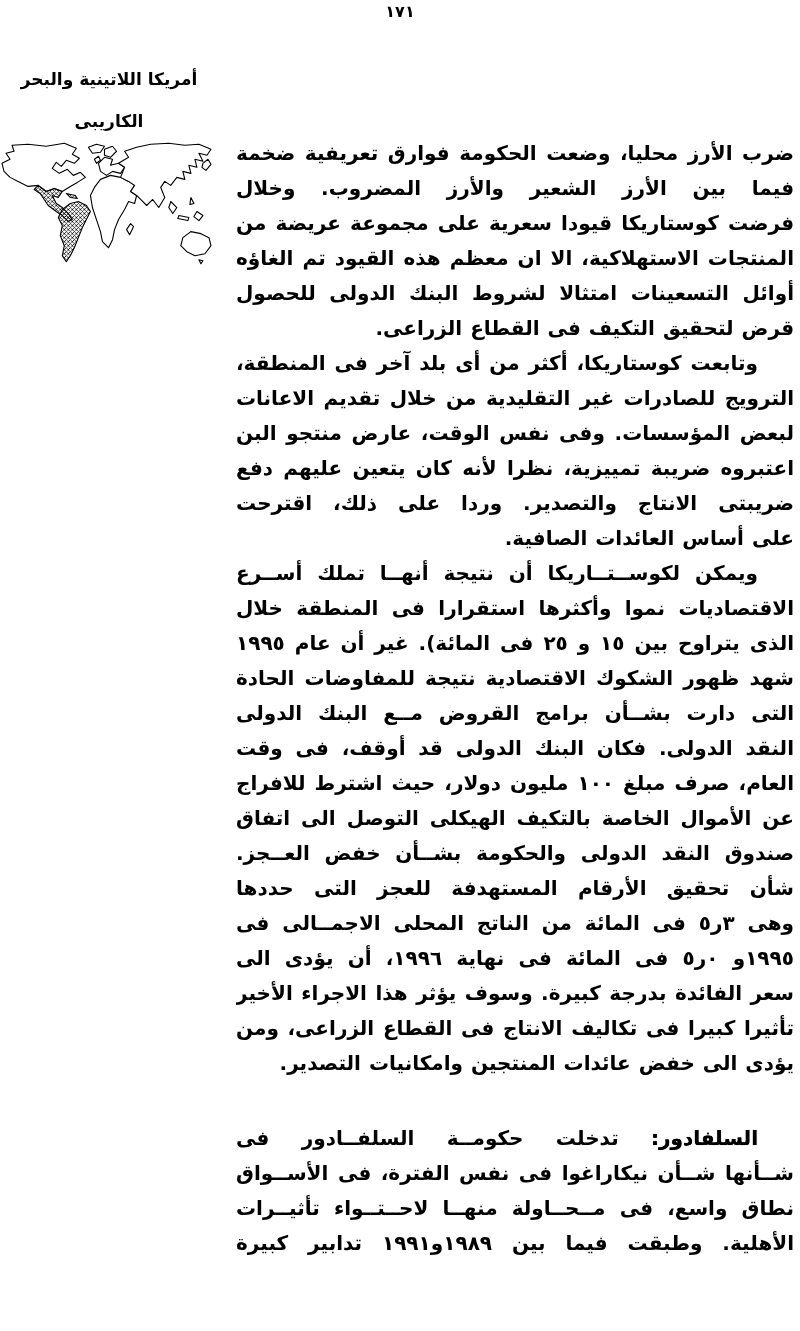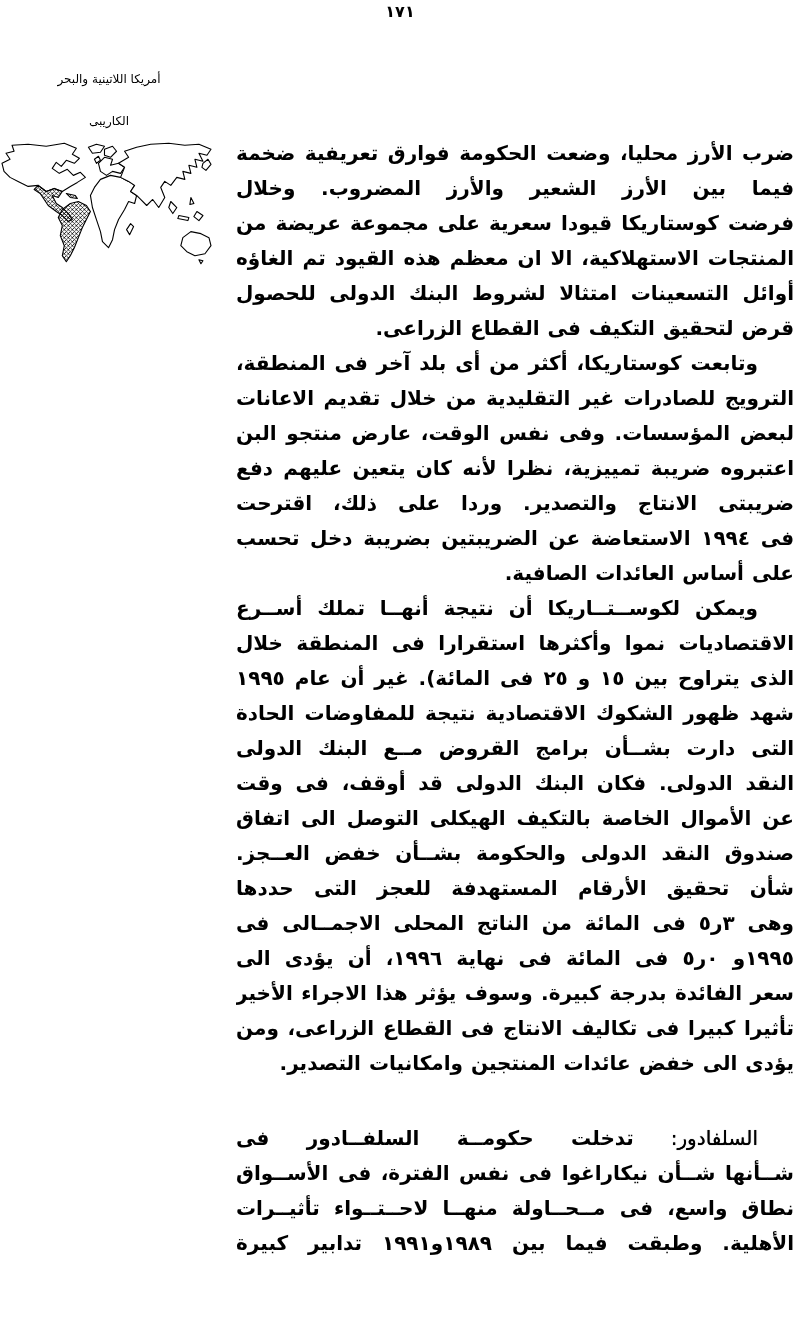--- a/index.html
+++ b/index.html
@@ -9,40 +9,40 @@
     font-family:"DejaVu Sans","Liberation Sans",sans-serif;
   }
   
   .page-number{
     position:absolute;top:2px;left:0;width:800px;text-align:center;
     font-size:16px;font-weight:bold;direction:rtl;
   }
   
   .region-label{
     position:absolute;top:58px;left:0;width:218px;text-align:center;
-    font-size:12px;font-weight:normal;direction:rtl;line-height:42px;
+    font-size:17px;font-weight:bold;direction:rtl;line-height:42px;
   }
   
   .map-wrap{position:absolute;top:141px;left:0;width:216px;height:126px;}
   .map-wrap svg{display:block;width:216px;height:126px;}
   
   .body-text{
     position:absolute;top:136px;left:236px;width:558px;height:1185px;
     direction:rtl;font-weight:bold;font-size:20px;overflow:hidden;
   }
   .para{margin:0;}
   .body-text .para:last-child{margin-top:40px;}
   .line{
     height:35px;line-height:35px;overflow:hidden;
     text-align:justify;text-align-last:justify;
     word-spacing:1px;
   }
   .line.last{text-align-last:right;}
   .line.indent{padding-right:36px;}
-  .lead{font-weight:normal;text-shadow:0 0 0.7px #000;}
+  .lead{font-weight:bold;text-shadow:0 0 0.7px #000;}
 </style>
 </head>
 <body>
 
 <div class="page-number">١٧١</div>
 
 <div class="region-label">
   <span>أمريكا اللاتينية والبحر</span><br>
   <span>الكاريبى</span>
 </div>
@@ -100,30 +100,30 @@
       <div class="line">المنتجات الاستهلاكية، الا ان معظم هذه القيود تم الغاؤه فى</div>
       <div class="line">أوائل التسعينات امتثالا لشروط البنك الدولى للحصول على</div>
       <div class="line last">قرض لتحقيق التكيف فى القطاع الزراعى.</div>
     </div>
     <div class="para">
       <div class="line indent">وتابعت كوستاريكا، أكثر من أى بلد آخر فى المنطقة،</div>
       <div class="line">الترويج للصادرات غير التقليدية من خلال تقديم الاعانات</div>
       <div class="line">لبعض المؤسسات. وفى نفس الوقت، عارض منتجو البن ما</div>
       <div class="line">اعتبروه ضريبة تمييزية، نظرا لأنه كان يتعين عليهم دفع</div>
       <div class="line">ضريبتى الانتاج والتصدير. وردا على ذلك، اقترحت الحكومة</div>
-      <div class="line">فى ١٩٩٤ الاستعاضة عن الضريبتين بضريبة دخل تحسب</div>
       <div class="line last">على أساس العائدات الصافية.</div>
     </div>
     <div class="para">
       <div class="line indent">ويمكن لكوســتــاريكا أن نتيجة أنهــا تملك أســرع</div>
       <div class="line">الاقتصاديات نموا وأكثرها استقرارا فى المنطقة خلال</div>
       <div class="line">الذى يتراوح بين ١٥ و ٢٥ فى المائة). غير أن عام ١٩٩٥</div>
       <div class="line">شهد ظهور الشكوك الاقتصادية نتيجة للمفاوضات الحادة</div>
       <div class="line">التى دارت بشــأن برامج القروض مــع البنك الدولى وصندوق</div>
       <div class="line">النقد الدولى. فكان البنك الدولى قد أوقف، فى وقت مبكر من</div>
+      <div class="line">العام، صرف مبلغ ١٠٠ مليون دولار، حيث اشترط للافراج</div>
       <div class="line">عن الأموال الخاصة بالتكيف الهيكلى التوصل الى اتفاق بين</div>
       <div class="line">صندوق النقد الدولى والحكومة بشــأن خفض العــجز. ومن</div>
       <div class="line">شأن تحقيق الأرقام المستهدفة للعجز التى حددها الصندوق،</div>
       <div class="line">وهى ٣ر٥ فى المائة من الناتج المحلى الاجمــالى فى نهــاية</div>
       <div class="line">١٩٩٥و ٠ر٥ فى المائة فى نهاية ١٩٩٦، أن يؤدى الى زيادة</div>
       <div class="line">سعر الفائدة بدرجة كبيرة. وسوف يؤثر هذا الاجراء الأخير</div>
       <div class="line">تأثيرا كبيرا فى تكاليف الانتاج فى القطاع الزراعى، ومن ثم</div>
       <div class="line last">يؤدى الى خفض عائدات المنتجين وامكانيات التصدير.</div>
     </div>
     <div class="para">

